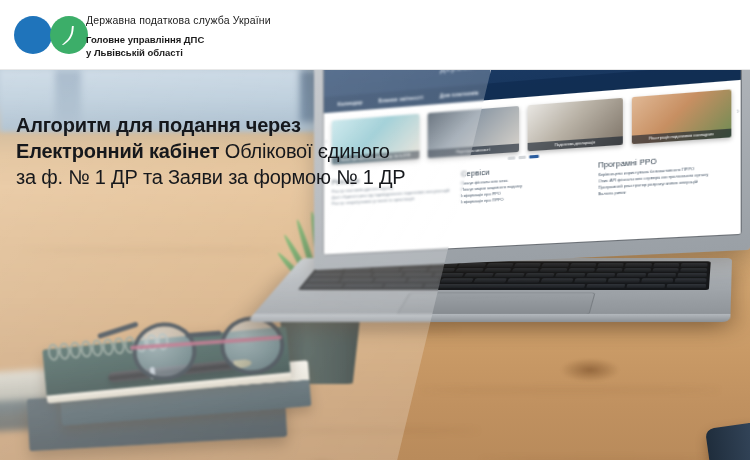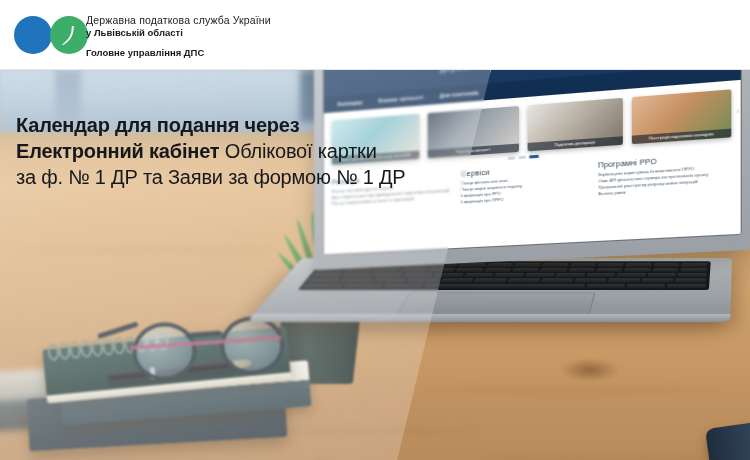--- a/index.html
+++ b/index.html
@@ -475,33 +475,33 @@
           </div>
 
         </div>
       </div>
     </div>
   </div>
 
   <div class="glass"></div>
 
   <div class="titleblock">
-    <div class="tl1">Календар для подання через</div>
-    <div class="tl2"><b>Електронний кабінет</b><span> Облікової картки</span></div>
+    <div class="tl1">Алгоритм для подання через</div>
+    <div class="tl2"><b>Електронний кабінет</b><span> Облікової єдиного</span></div>
     <div class="tl3">за ф. № 1 ДР та Заяви за формою № 1 ДР</div>
   </div>
 
   <div class="header">
     <div class="logo">
       <span class="circ blue"></span>
       <span class="circ green">
         <span class="tr">⵰</span>
       </span>
     </div>
     <div class="htext">
       <div class="h1">Державна податкова служба України</div>
+      <div class="h2">Головне управління ДПС</div>
       <div class="h2" style="margin-top:0">у Львівській області</div>
-      <div class="h2">Головне управління ДПС</div>
     </div>
     <div class="hline"></div>
   </div>
 
 </div>
 
 </body></html>

